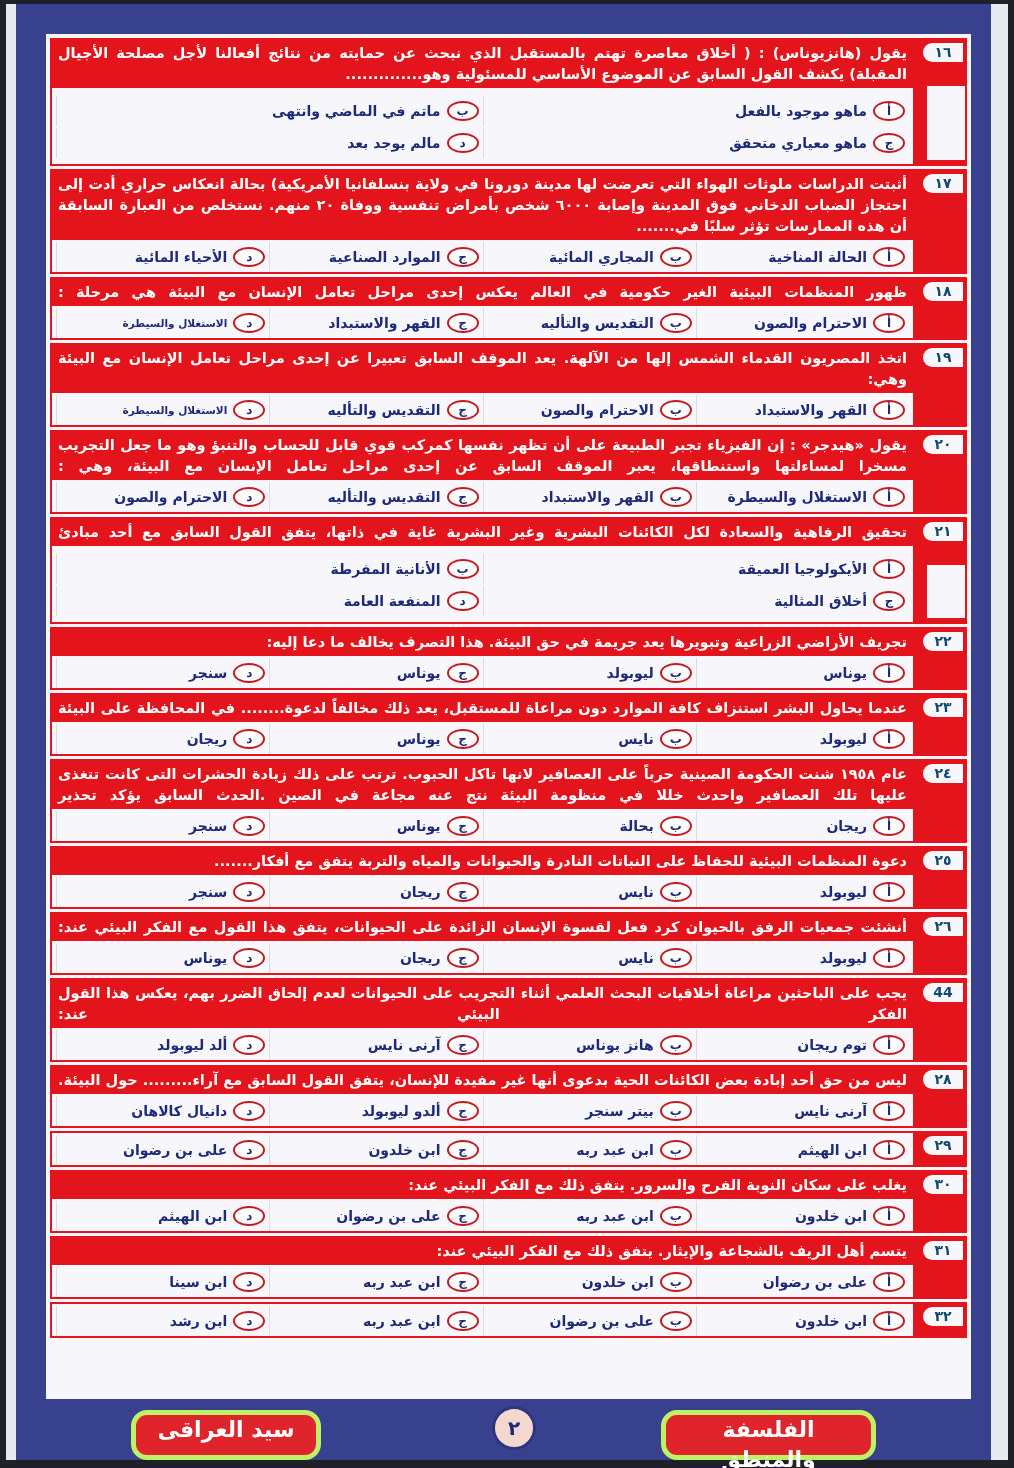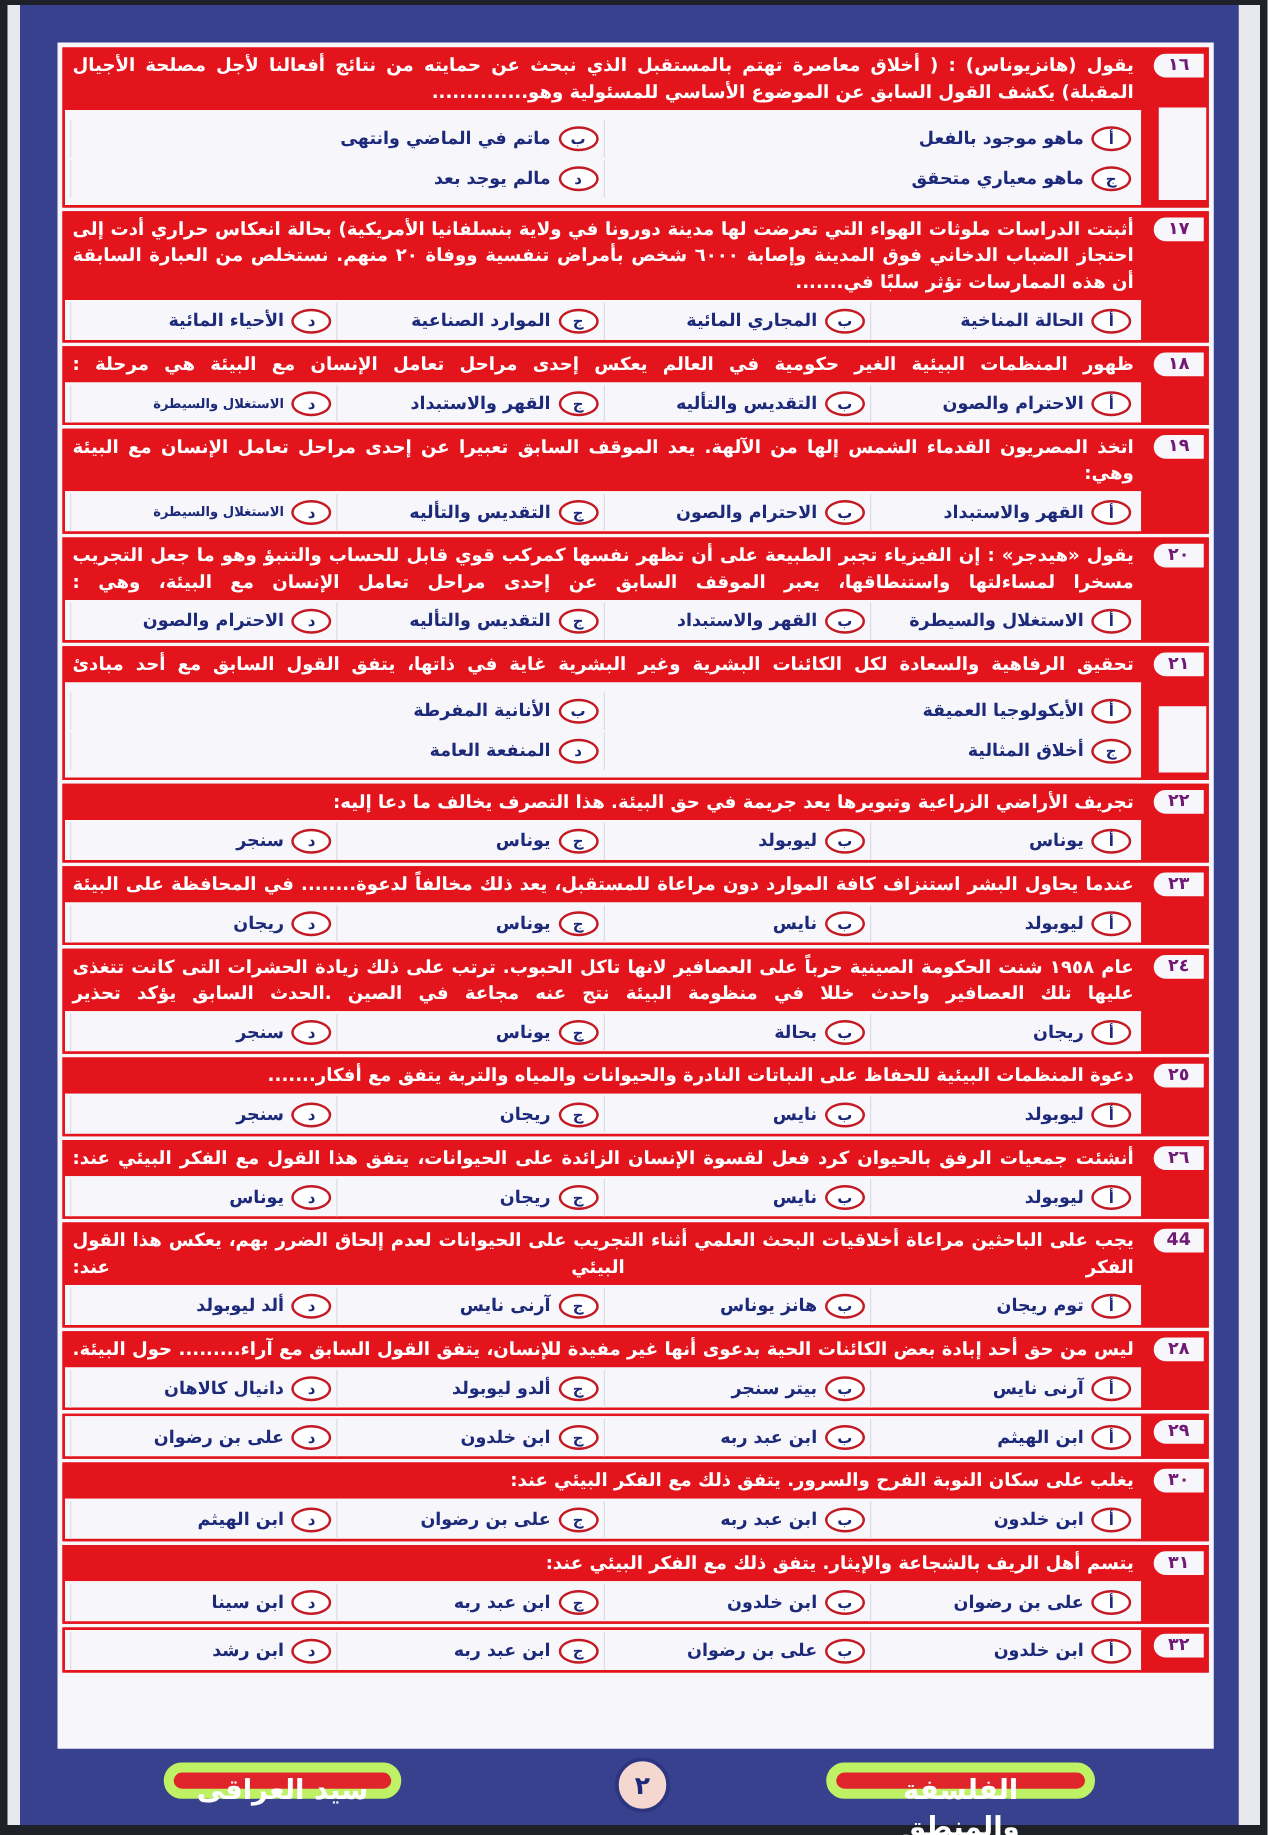--- a/index.html
+++ b/index.html
@@ -47,21 +47,21 @@
       left: 14px; right: 0; top: 22px; bottom: 4px;
       background: #f7f7fb;
       border-radius: 0 0 0 0;
     }
     .q-num {
       position: absolute;
       right: 2px; top: 3px;
       width: 40px; height: 19px;
       background: #f7f7fb;
       border-radius: 10px 0 0 10px;
-      color: #701a75;
+      color: #0c4a6e;
       font-weight: bold;
       font-size: 14px;
       line-height: 19px;
       text-align: center;
     }
     .q-body { flex: 1; display: flex; flex-direction: column; }
     .q-text {
       color: #ffffff;
       font-weight: bold;
       font-size: 14.5px;
@@ -108,23 +108,23 @@
     }
     .opt-label.small { font-size: 10.5px; }
     .footer {
       position: absolute;
       left: 0; right: 0; top: 1398px;
       height: 50px;
     }
     .pill {
       position: absolute;
       top: 8px;
-      height: 29px;
+      height: 50px;
       background: #e0242c;
-      border: 8px solid #bef264;
+      border: 5px solid #bef264;
       border-radius: 16px;
       color: #fff;
       font-weight: bold;
       font-size: 22px;
       line-height: 30px;
       text-align: center;
       padding: 0 14px;
     }
     .pill.subject { right: 115px; width: 215px; }
     .pill.author { left: 115px; width: 190px; }

